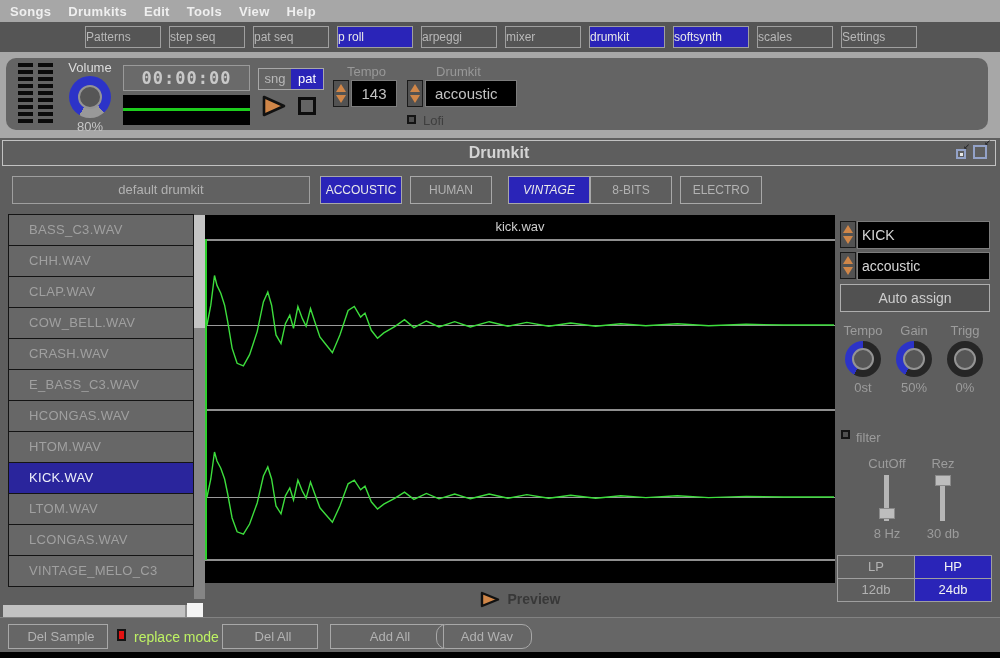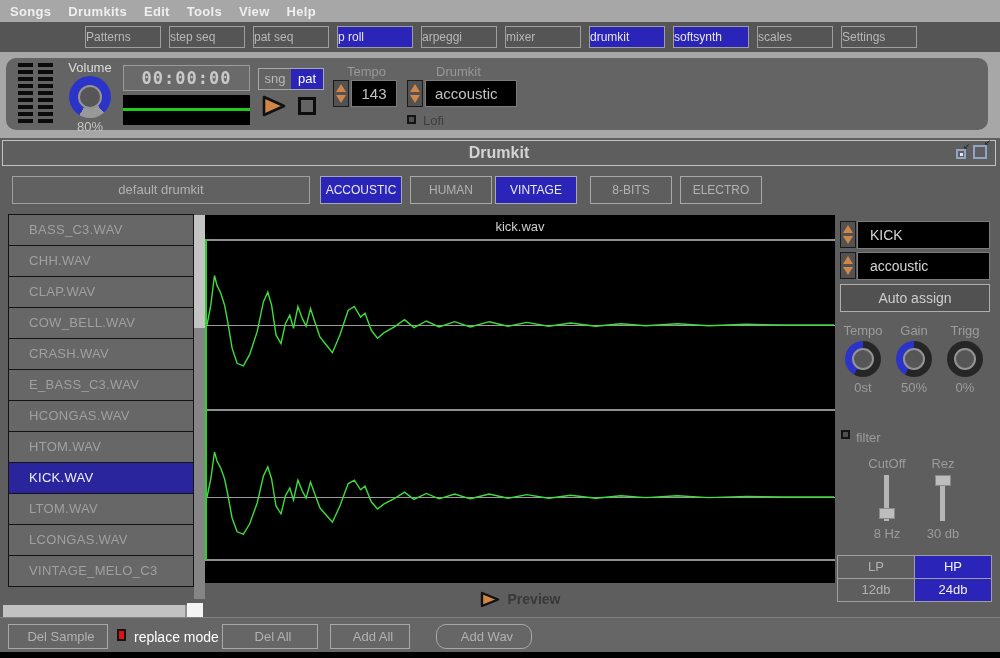--- a/index.html
+++ b/index.html
@@ -100,21 +100,21 @@
   .wl.c { height:1px; background:#9a9a9a; }
   .playhead { position:absolute; left:0; top:24px; width:2px; height:321px; background:#2ed02e; }
   svg.wave-ch { position:absolute; left:2px; overflow:visible; }
   .preview-row { position:absolute; left:205px; top:584px; width:630px; height:30px;
     display:flex; align-items:center; justify-content:center; gap:8px; background:none; border:none; }
   .preview-lbl { font-size:14px; font-weight:bold; color:#383838; }
 
   
   .inspector { position:absolute; left:836px; top:213px; width:156px; height:404px; }
   .ispin { top:0; left:4px; }
-  .ifield { left:21px; width:133px; height:28px; padding-left:12px; font-size:14px; color:#d6d6d6; line-height:26px; }
+  .ifield { left:21px; width:133px; height:28px; padding-left:4px; font-size:14px; color:#d6d6d6; line-height:26px; }
   .autoassign { position:absolute; left:4px; top:71px; width:150px; height:28px;
     background:#515151; border:1px solid #aeaeae; color:#cdcdcd; font-size:14px; }
   .knobs { position:absolute; left:0; top:110px; width:156px; display:flex; justify-content:space-between; padding:0 2px; }
   .kcol { width:50px; text-align:center; }
   .klabel,.kvalue { font-size:13px; color:#9c9c9c; }
   .kn { width:36px; height:36px; margin:3px auto; }
   .kn .hole { inset:7px; }
   .arc50 { background:conic-gradient(from 210deg,#2c33c8 0 150deg,#262626 150deg 360deg); }
   .arc0 { background:#262626; }
   .filter-lbl { position:absolute; left:20px; top:217px; font-size:13px; color:#9c9c9c; }
@@ -133,21 +133,21 @@
     border:1px solid #9f9f9f; background:#5e5e5e; margin:-1px 0 0 -1px; }
   .fcell.active { background:#2a24b8; color:#f2f2f2; }
 
   
   .toolbar { position:absolute; left:0; top:617px; width:1000px; height:35px;
     background:#666; border-top:1px solid #828282; }
   .tbtn { position:absolute; top:6px; height:25px; line-height:23px; text-align:center;
     border:1px solid #a8a8a8; color:#b2b2b2; font-size:13px; background:transparent;padding-left:6px; }
   .replace-cb { position:absolute; left:117px; top:11px; width:9px; height:12px;
     background:#e31212; border:2px solid #141414; }
-  .replace-lbl { position:absolute; left:134px; top:11px; font-size:14px; color:#ffffff; }
+  .replace-lbl { position:absolute; left:134px; top:11px; font-size:14px; color:#bef264; }
   .blackstrip { position:absolute; left:0; top:652px; width:1000px; height:6px; background:#000; }
 </style>
 </head>
 <body>
 
 <div class="menubar">
   <span class="menu-item">Songs</span>
   <span class="menu-item">Drumkits</span>
   <span class="menu-item">Edit</span>
   <span class="menu-item">Tools</span>
@@ -222,21 +222,21 @@
     <span class="winbtn big">
         <span class="box"></span>
         <span class="arr">↙</span>
       </span>
   </div>
 </div>
 
 <div class="kit-name">default drumkit</div>
 <button class="kitbtn active" style="left:320px;">ACCOUSTIC</button>
 <button class="kitbtn" style="left:410px;">HUMAN</button>
-<button class="kitbtn active" style="left:495px;">VINTAGE</button>
+<button class="kitbtn active" style="left:508px;font-style:italic;">VINTAGE</button>
 <button class="kitbtn" style="left:590px;">8-BITS</button>
 <button class="kitbtn" style="left:680px;">ELECTRO</button>
 
 <div class="file-list">
   <div class="file-row">BASS_C3.WAV</div>
   <div class="file-row">CHH.WAV</div>
   <div class="file-row">CLAP.WAV</div>
   <div class="file-row">COW_BELL.WAV</div>
   <div class="file-row">CRASH.WAV</div>
   <div class="file-row">E_BASS_C3.WAV</div>
@@ -343,16 +343,16 @@
     <div class="fcell">12db</div>
     <div class="fcell active">24db</div>
   </div>
 </div>
 
 <div class="toolbar">
   <button class="tbtn" style="left:8px; width:100px;">Del Sample</button>
   <span class="replace-cb"></span>
   <span class="replace-lbl">replace mode</span>
   <button class="tbtn" style="left:222px; width:96px;">Del All</button>
-  <button class="tbtn" style="left:330px; width:80px;">Add All</button>
+  <button class="tbtn" style="left:330px; width:114px;">Add All</button>
   <button class="tbtn" style="left:436px; width:96px;border-radius:10px;">Add Wav</button>
 </div>
 <div class="blackstrip"></div>
 
 </body></html>

